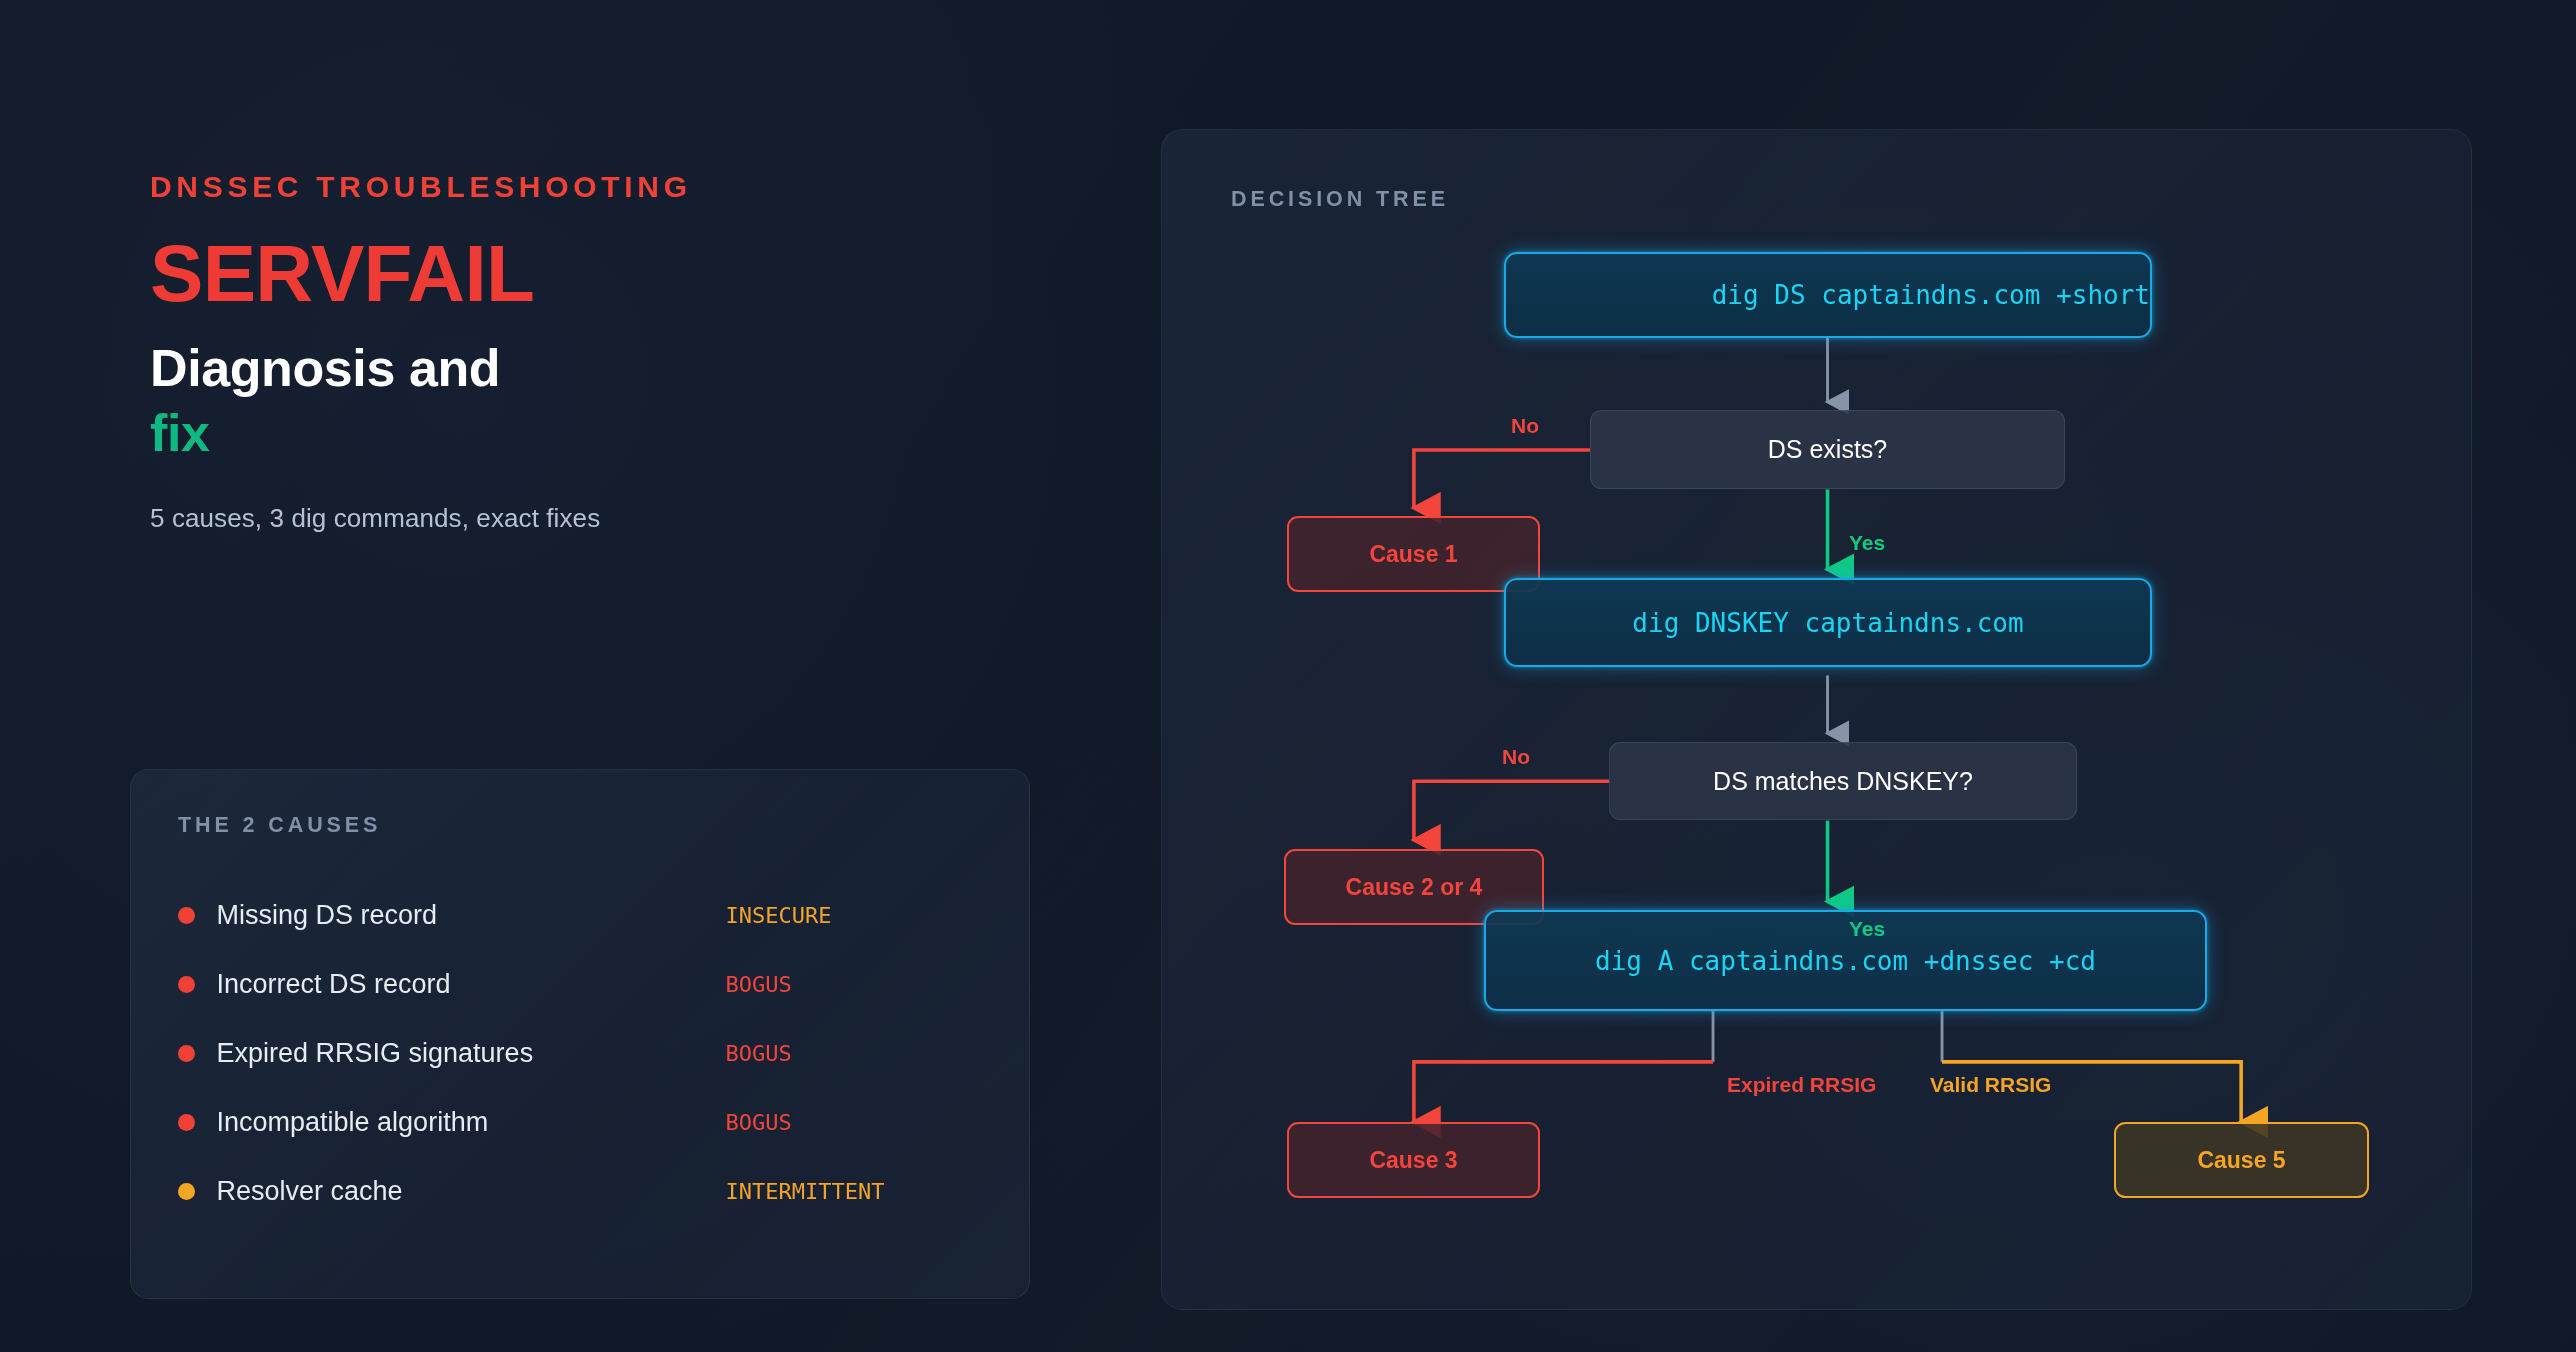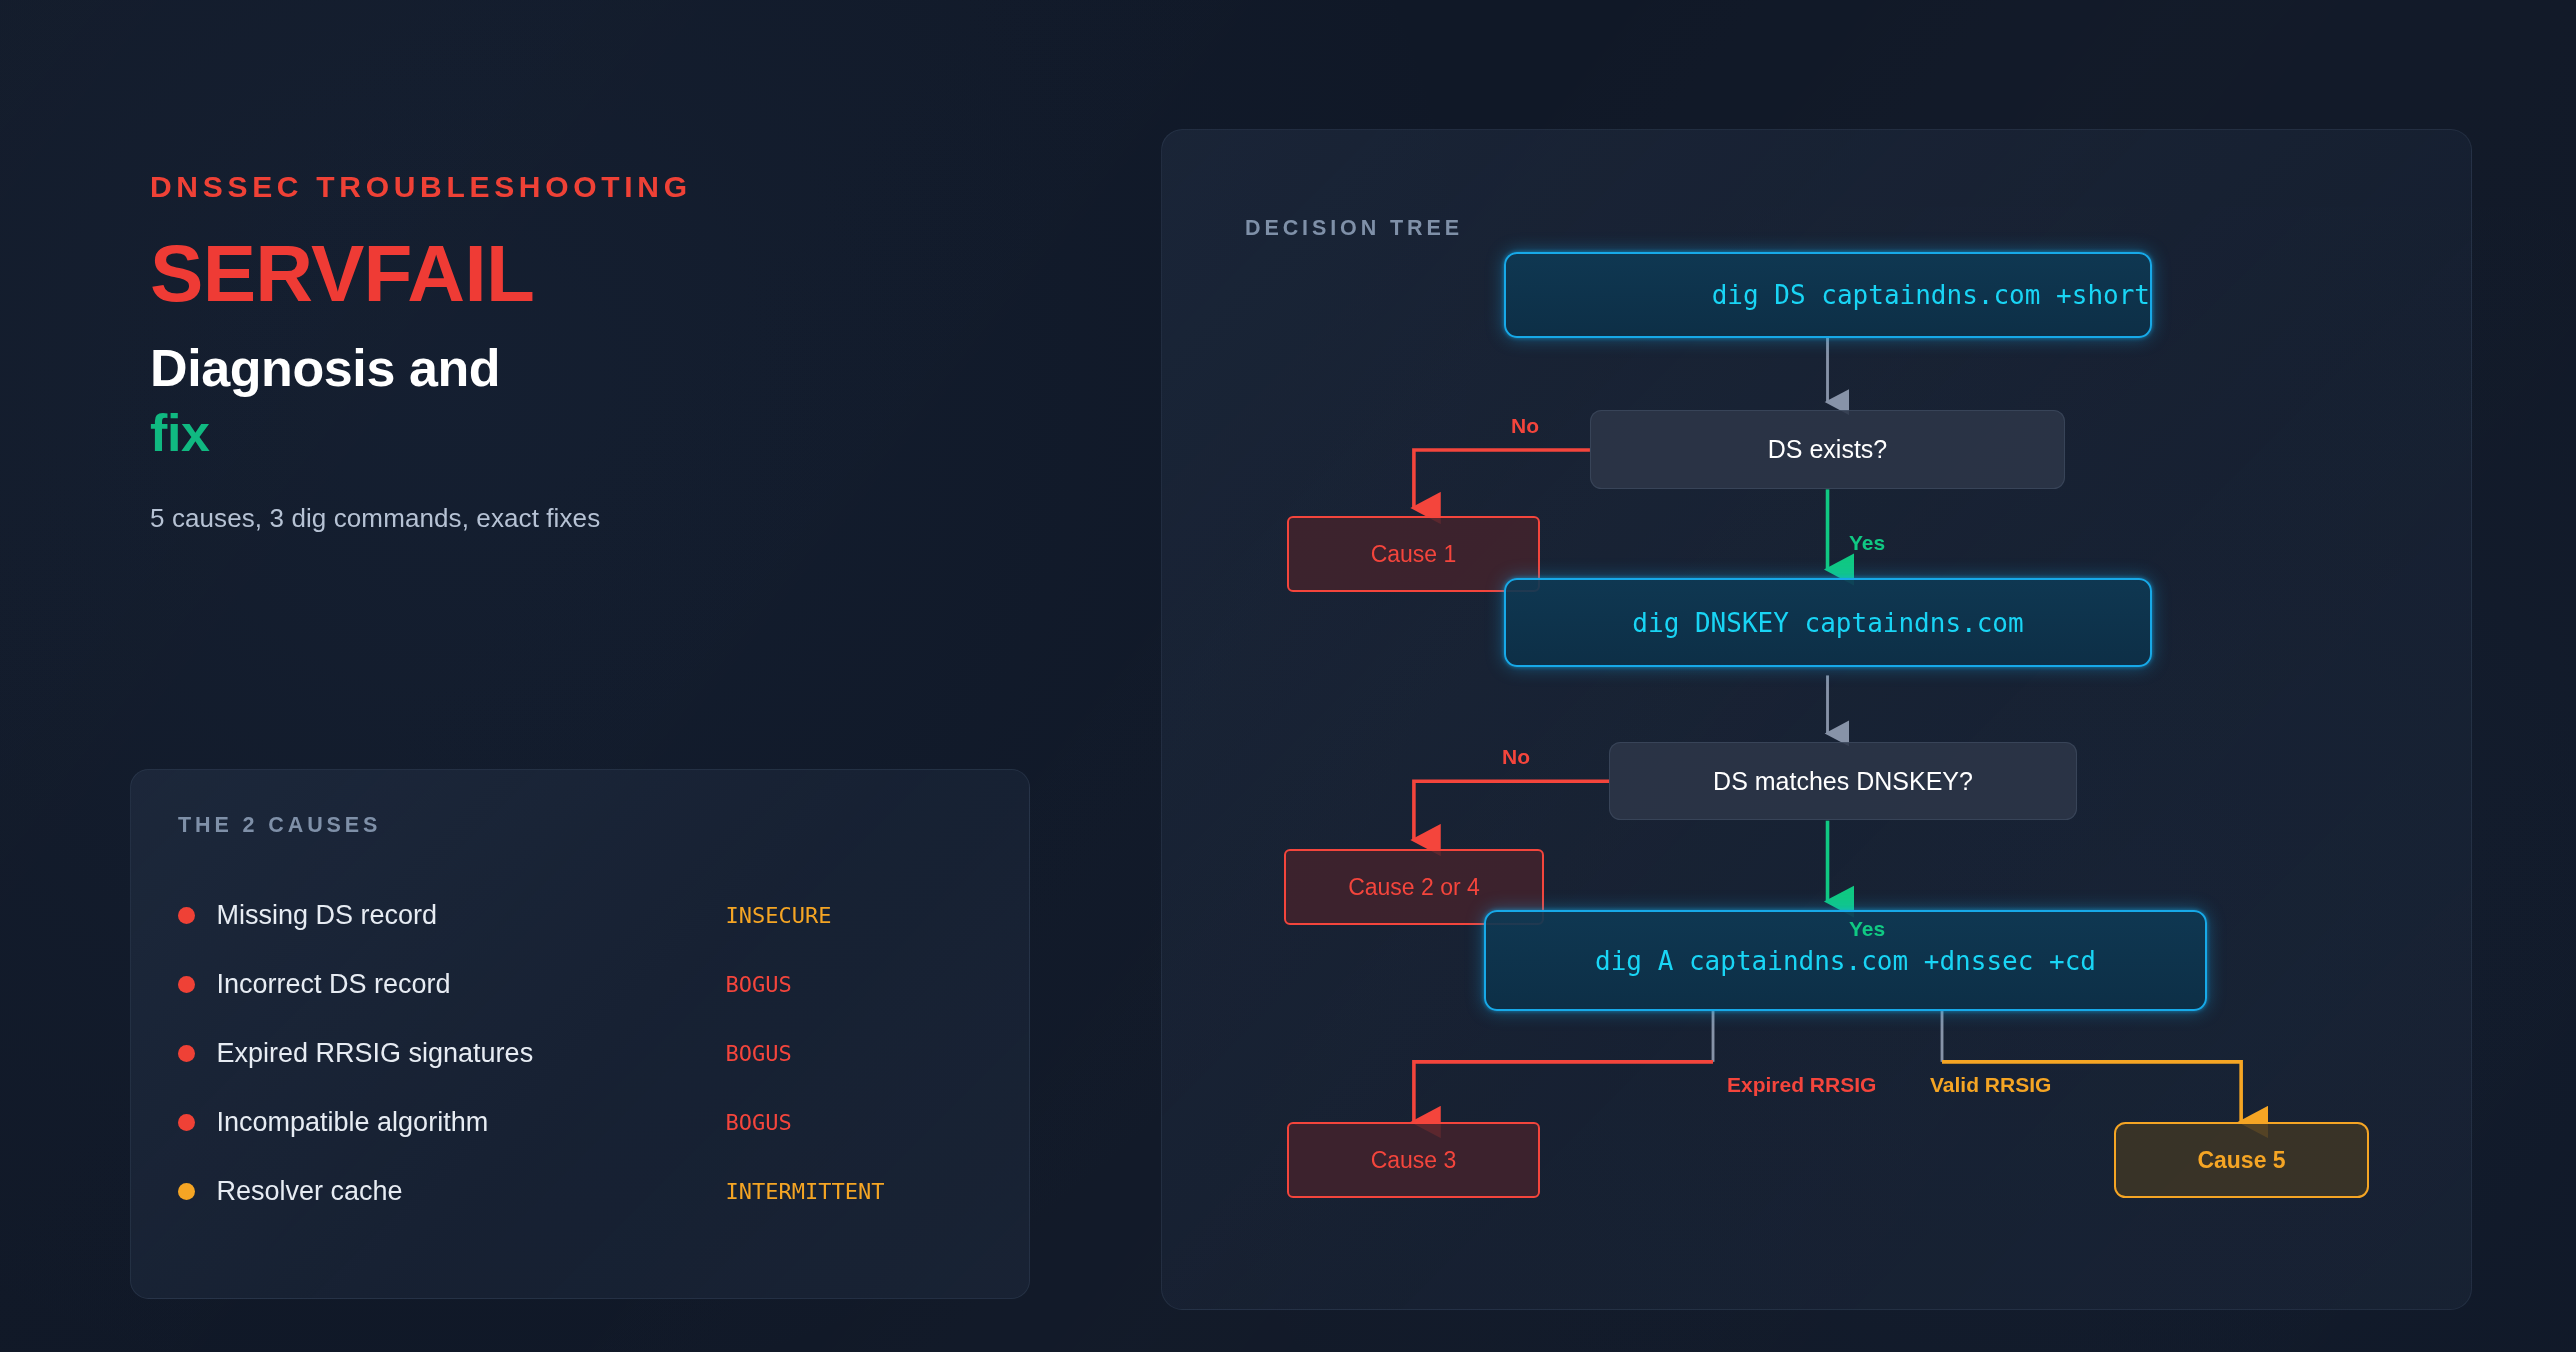--- a/index.html
+++ b/index.html
@@ -152,27 +152,26 @@
     top: 129px;
     width: 1311px;
     height: 1181px;
     background: linear-gradient(135deg, rgba(32,44,64,0.62) 0%, rgba(27,38,57,0.50) 58%, rgba(31,43,62,0.46) 100%);
     border: 0.7px solid rgba(120,145,180,0.12);
     border-radius: 21.5px;
   }
 
   .tree-title {
     position: absolute;
-    left: 83px;
+    left: 69px;
     top: 57px;
     color: #7f90a8;
     font-size: 21.5px;
     font-weight: 700;
     letter-spacing: 3.9px;
-    margin-top: 29px;
   }
 
   .tree-canvas {
     position: absolute;
     left: 0; top: 0;
     width: 1311px;
     height: 1181px;
   }
 
   
@@ -203,22 +202,22 @@
     font-size: 25px;
     font-weight: 400;
     border-radius: 11.4px;
   }
 
   .node-cause-red {
     background: rgba(66,35,44,0.86);
     border: 2.1px solid #f4453c;
     color: #f4453c;
     font-size: 23px;
-    font-weight: 400;
-    border-radius: 6px;
+    font-weight: 700;
+    border-radius: 11px;
   }
 
   .node-cause-amber {
     background: rgba(62,54,37,0.88);
     border: 2.1px solid #f5a524;
     color: #f5a524;
     font-size: 23px;
     font-weight: 700;
     border-radius: 11.4px;
   }

